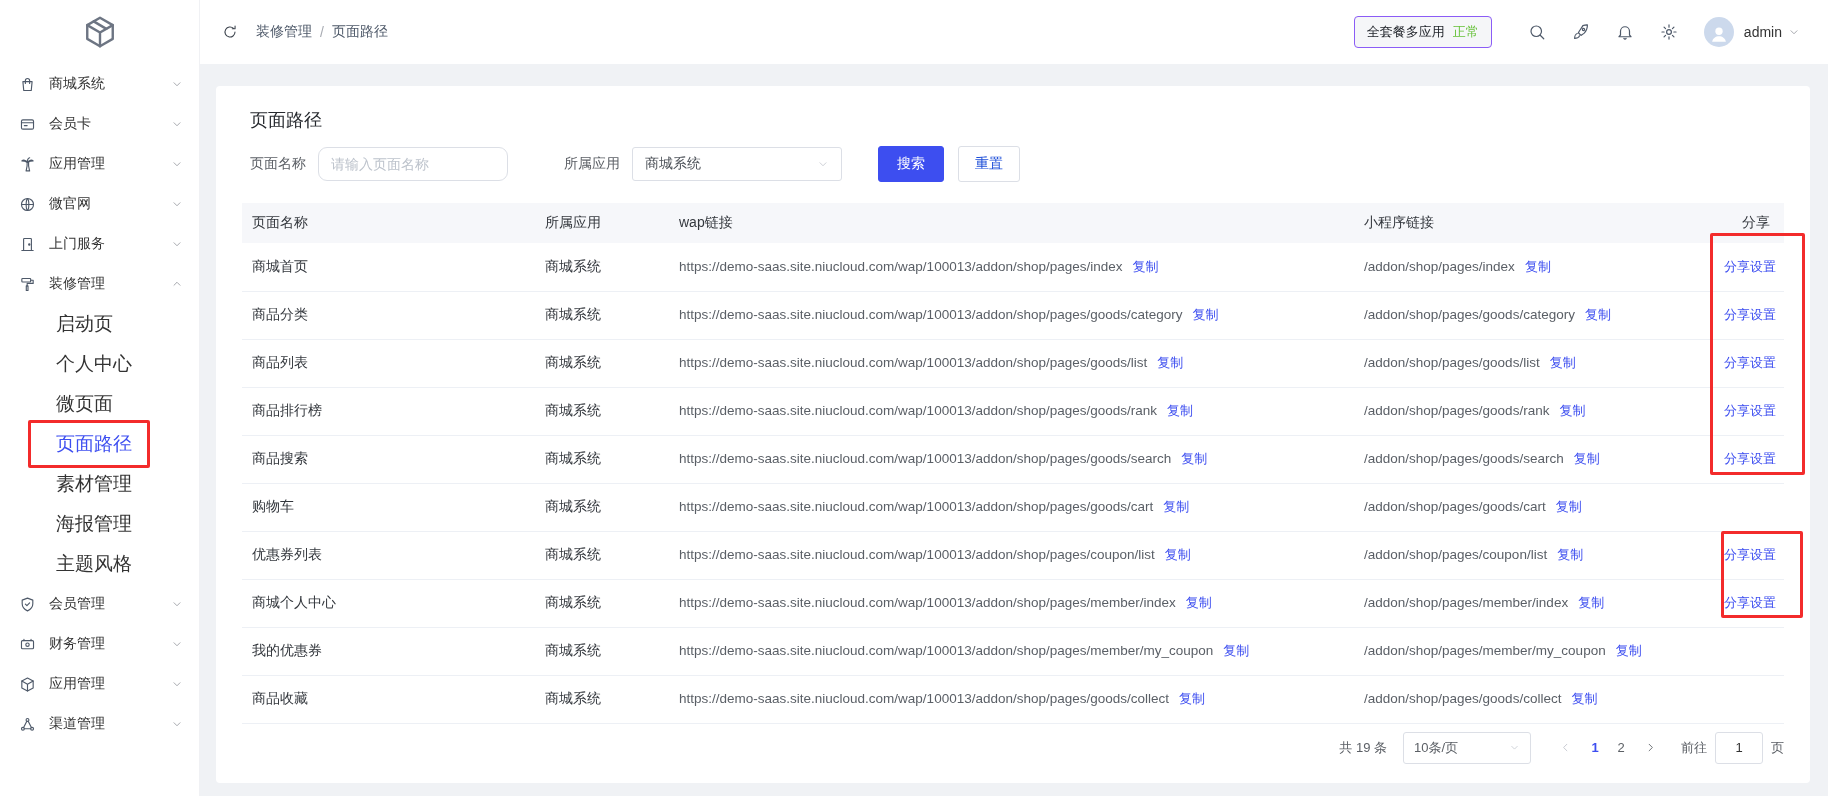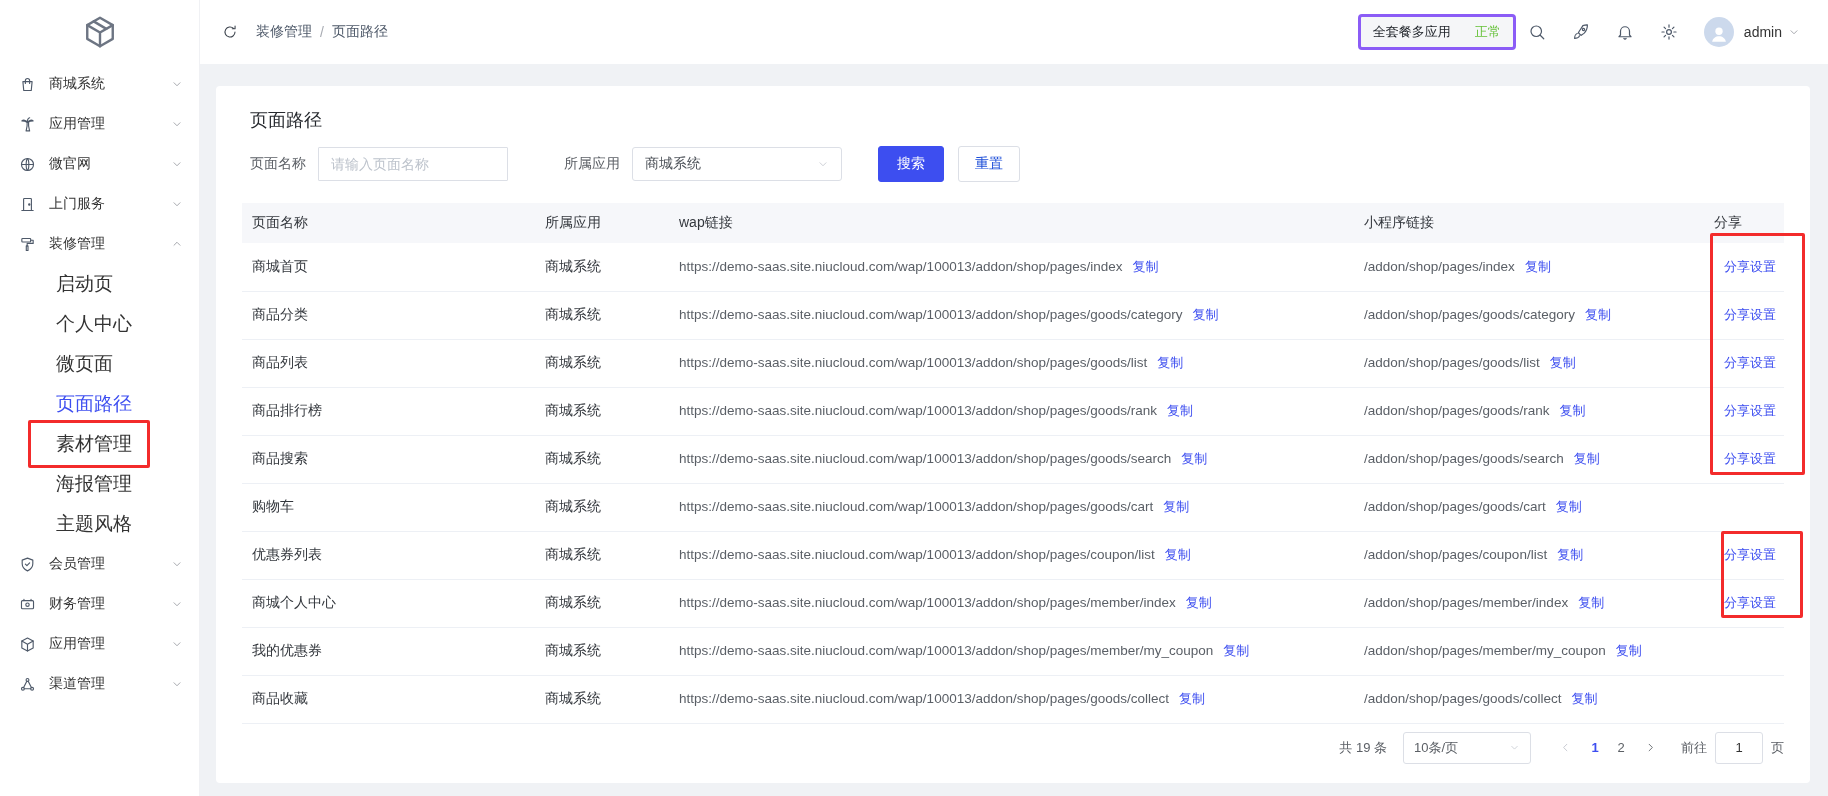--- a/index.html
+++ b/index.html
@@ -25,51 +25,51 @@
   .main{flex:1;display:flex;flex-direction:column;min-width:0}
   .topbar{height:64px;background:#fff;display:flex;align-items:center;padding:0 28px 0 22px;flex-shrink:0}
   .icn{display:inline-block}
   .icn svg{width:100%;height:100%;display:block}
   .tb-icon{width:18px;height:18px;color:#4e5969;cursor:pointer}
   .refresh{width:16px;height:16px;color:#3c434d;margin-right:18px;cursor:pointer}
   .crumbs{display:flex;align-items:center;gap:8px;color:#4e5969}
   .crumb{cursor:pointer}
   .crumb-sep{color:#a8abb2}
   .tb-right{margin-left:auto;display:flex;align-items:center}
-  .plan-badge{display:flex;align-items:center;gap:24px;background:#f5f6f8;border:3px solid #8b5cf6;border-radius:4px;padding:6px 12px;font-size:13px;color:#1f2329;margin-right:12px;cursor:pointer}
+  .plan-badge{display:flex;align-items:center;gap:8px;background:#f5f6f8;border:1px solid #8b5cf6;border-radius:4px;padding:6px 12px;font-size:13px;color:#1f2329;margin-right:36px;cursor:pointer}
   .plan-status{color:var(--success)}
   .tb-right .tb-icon{margin-left:26px}
   .tb-right .tb-icon:first-of-type{margin-left:0}
   .avatar{width:30px;height:30px;border-radius:50%;background:#ccd9ec;color:#fff;margin-left:26px;display:flex;align-items:center;justify-content:center;overflow:hidden;cursor:pointer}
   .avatar .icn{width:22px;height:22px;margin-top:4px}
   .admin-name{margin-left:10px;font-size:14px;color:#333;cursor:pointer}
   .admin-caret{width:12px;height:12px;color:#909399;margin-left:6px;cursor:pointer}
 
   
   .content{flex:1;padding:22px 18px 13px 16px;overflow:hidden}
   .card{background:#fff;border-radius:4px;padding:22px 26px 12px 26px;height:100%}
   .page-title{font-size:18px;font-weight:500;color:#26292e;line-height:25px;margin-left:8px}
 
   .filters{display:flex;align-items:center;margin-top:13px;margin-left:8px}
   .f-label{font-size:14px;color:#5c6066;margin-right:12px}
-  .f-input{width:190px;height:34px;border:1px solid #dcdfe6;border-radius:1px;padding:0 12px;font-size:14px;color:#333;outline:none;font-family:inherit}
+  .f-input{width:190px;height:34px;border:1px solid #dcdfe6;border-radius:9px;padding:0 12px;font-size:14px;color:#333;outline:none;font-family:inherit}
   .f-input::placeholder{color:#bdc3cc}
   .f-select{width:210px;height:34px;border:1px solid #dcdfe6;border-radius:3px;display:flex;align-items:center;padding:0 12px;color:#4c5158;cursor:pointer;background:#fff}
   .f-select .chev{margin-left:auto;width:12px;height:12px;color:#c0c4cc}
   .lbl-app{margin-left:56px}
   .btn{height:36px;border-radius:3px;font-size:14px;font-family:inherit;cursor:pointer;display:inline-flex;align-items:center;justify-content:center}
   .btn-primary{width:66px;background:var(--primary);border:1px solid var(--primary);color:#fff;margin-left:36px}
   .btn-plain{width:62px;background:#fff;border:1px solid #dcdfe6;color:#1d4ed8;margin-left:14px}
 
   
   .table-wrap{position:relative;margin-top:21px}
   table{width:100%;border-collapse:collapse;table-layout:fixed}
   thead tr{height:40px;background:#f6f7fa}
   th{font-weight:400;font-size:14px;color:#33373d;text-align:left;padding:0 10px;white-space:nowrap}
-  th:last-child{padding-right:14px}
+  th:last-child{text-align:right;padding-right:14px}
   tbody tr{height:48px;border-bottom:1px solid #edf0f5}
   td{font-size:14px;color:#33373d;padding:0 10px;white-space:nowrap;overflow:hidden}
   td.c-share{text-align:right;padding-right:14px;overflow:visible}
   .url{color:#5a5f66;font-size:13.5px}
   .lnk{color:var(--primary);font-size:13px;margin-left:10px;cursor:pointer;text-decoration:none}
 
   
   .pagination{display:flex;align-items:center;justify-content:flex-end;margin-top:8px;font-size:13px;color:#5c6066}
   .pg-total{margin-right:16px}
   .pg-size{width:128px;height:32px;border:1px solid #dcdfe6;border-radius:3px;display:flex;align-items:center;padding:0 10px;color:#5c6066;background:#fff;cursor:pointer}
@@ -106,20 +106,34 @@
     </div>
     <nav id="sidebar-nav">
         <div class="side-item">
           <span class="icn">
             <svg viewBox="0 0 24 24" fill="none" stroke="currentColor" stroke-width="1.6" stroke-linecap="round" stroke-linejoin="round">
               <path d="M5.5 8h13l-1.2 12.5H6.7z"></path>
               <path d="M9 10.5v-4a3 3 0 0 1 6 0v4"></path>
             </svg>
           </span>
           <span>商城系统</span>
+          <span class="icn chev">
+            <svg viewBox="0 0 24 24" fill="none" stroke="currentColor" stroke-width="1.6" stroke-linecap="round" stroke-linejoin="round">
+              <polyline points="6 9.5 12 15.5 18 9.5"></polyline>
+            </svg>
+          </span>
+        </div>
+        <div class="side-item">
+          <span class="icn">
+            <svg viewBox="0 0 24 24" fill="none" stroke="currentColor" stroke-width="1.6" stroke-linecap="round" stroke-linejoin="round">
+              <rect x="3.5" y="5.5" width="17" height="13" rx="2"></rect>
+              <path d="M3.5 9.5h17M7.5 13.5h4"></path>
+            </svg>
+          </span>
+          <span>会员卡</span>
           <span class="icn chev">
             <svg viewBox="0 0 24 24" fill="none" stroke="currentColor" stroke-width="1.6" stroke-linecap="round" stroke-linejoin="round">
               <polyline points="6 9.5 12 15.5 18 9.5"></polyline>
             </svg>
           </span>
         </div>
         <div class="side-item">
           <span class="icn">
             <svg viewBox="0 0 24 24" fill="none" stroke="currentColor" stroke-width="1.6" stroke-linecap="round" stroke-linejoin="round">
               <path d="M11.5 9c.5 5-.5 8-1.5 12h5c-1-4-2-7-1.5-12"></path>

